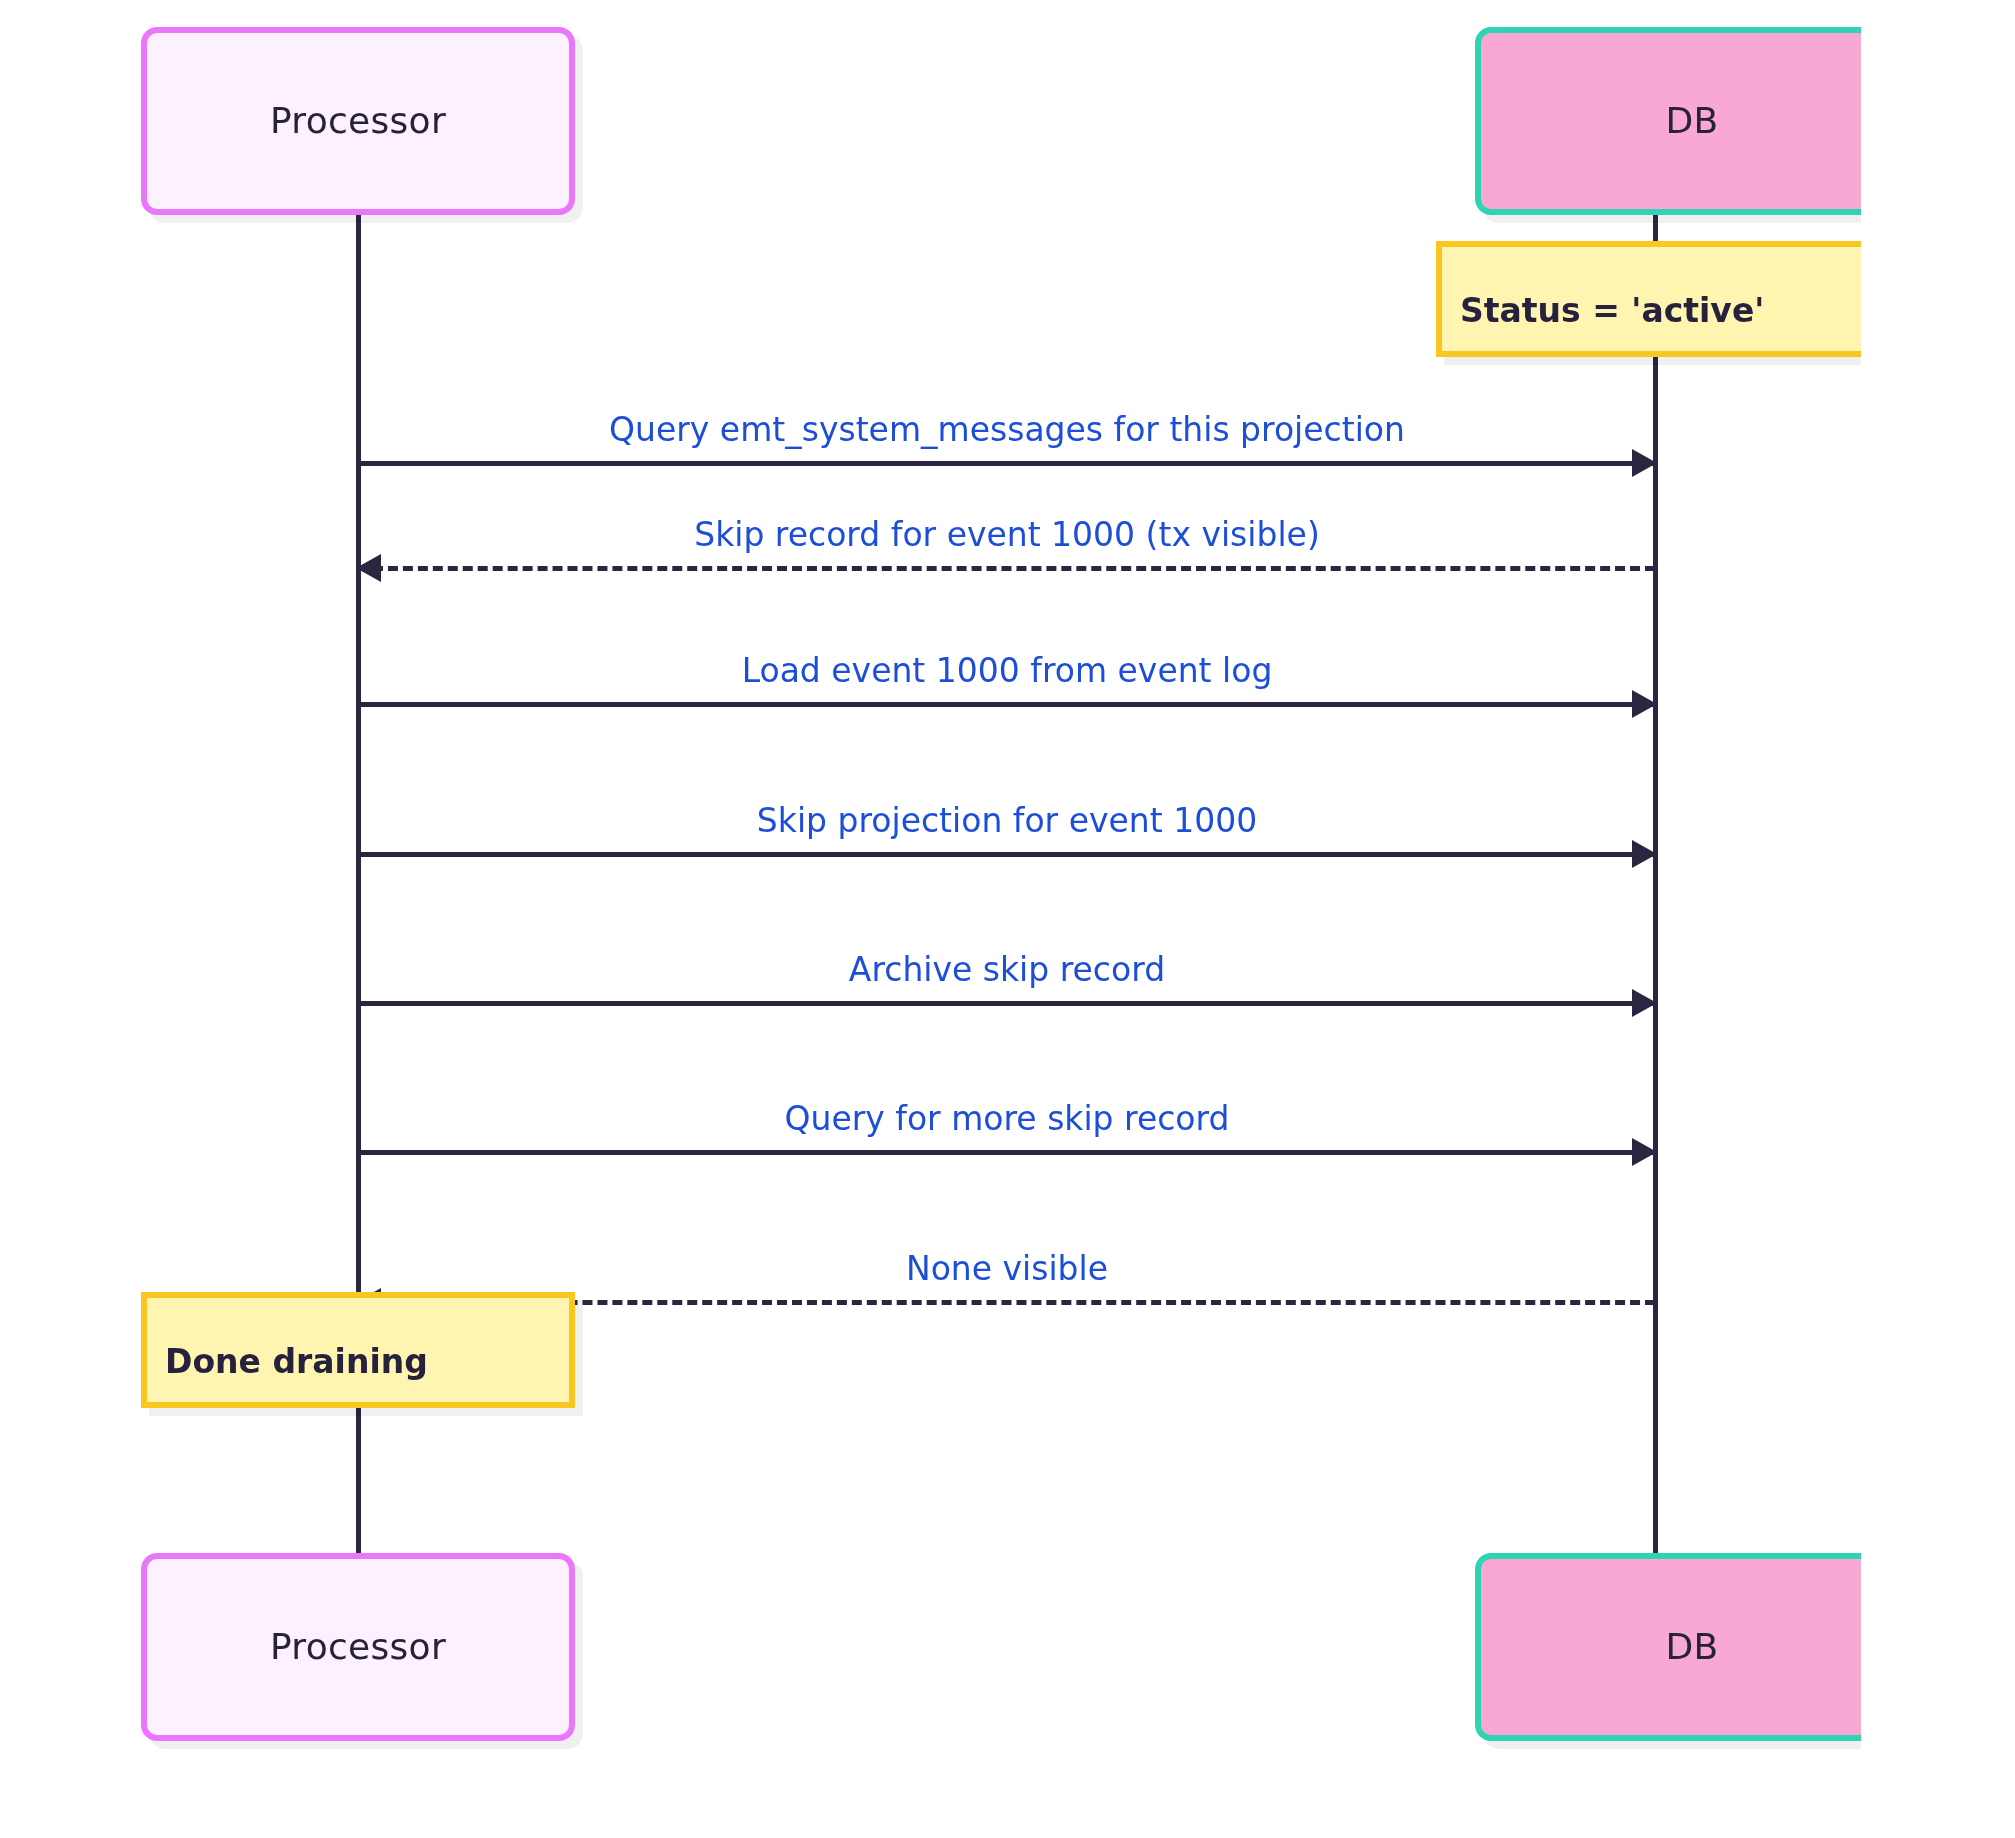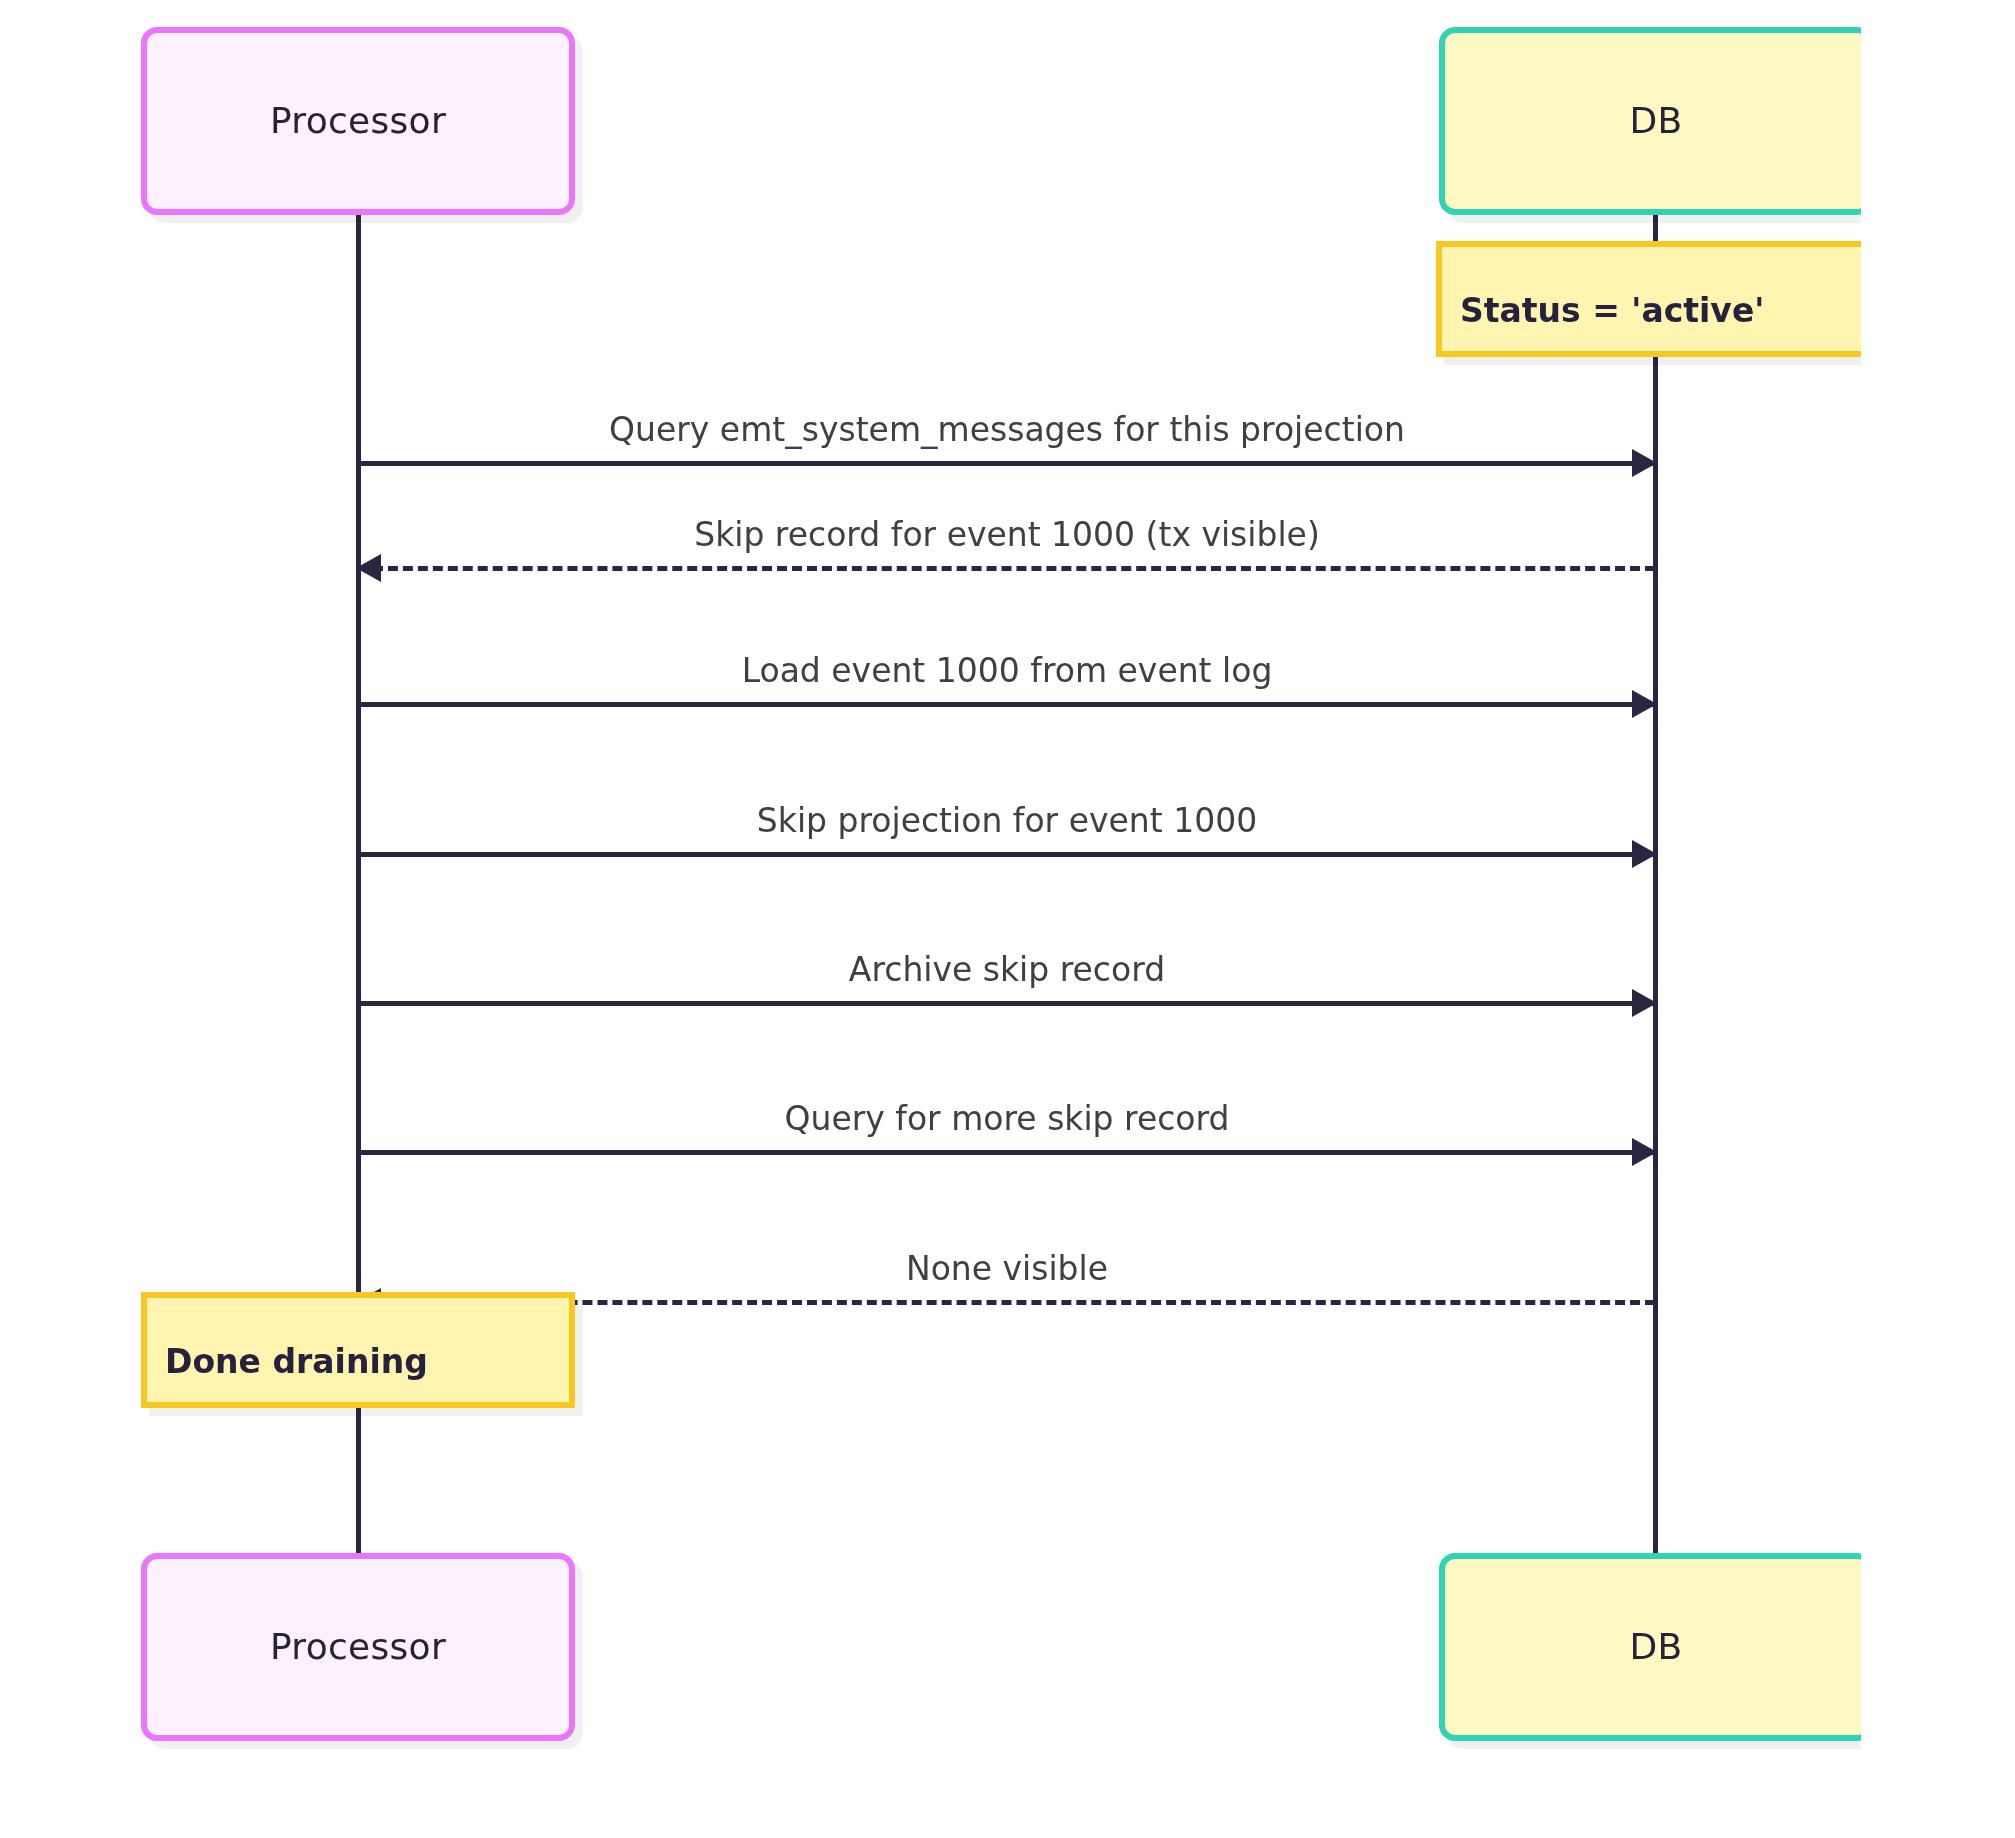--- a/index.html
+++ b/index.html
@@ -35,22 +35,23 @@
     color: #262338;
     font-family: "DejaVu Sans", sans-serif;
     letter-spacing: 0.3px;
     line-height: 1;
   }
   .actor-processor {
     background: #fdf0ff;
     border-color: #ea76fb;
   }
   .actor-db {
-    background: #fef9c3;
+    background: #f9a8d4;
     border-color: #2fd4b5;
+    margin-left: 36px;
   }
 
   
   .lifeline {
     position: absolute;
     width: 5.1px;
     background: #2b2640;
   }
 
   
@@ -87,21 +88,21 @@
     border-bottom: 14.3px solid transparent;
     border-right: 25px solid #2b2640;
   }
   .msg .msg-label {
     position: absolute;
     left: 1px;
     right: 0;
     bottom: 15px;
     text-align: center;
     font-size: 33px;
-    color: #404040;
+    color: #1d4ed8;
     font-family: "DejaVu Sans", sans-serif;
     white-space: nowrap;
     line-height: 1;
   }
 
   
   .note {
     position: absolute;
     box-sizing: border-box;
     background: #fff5b1;

